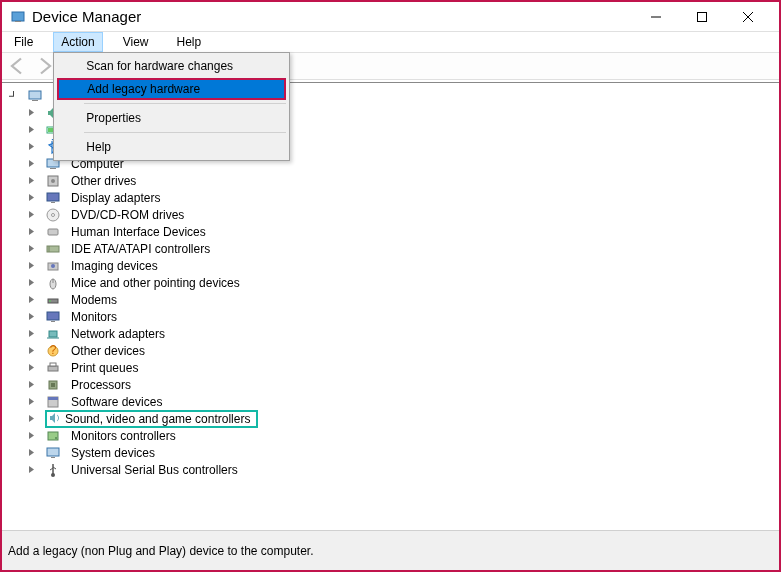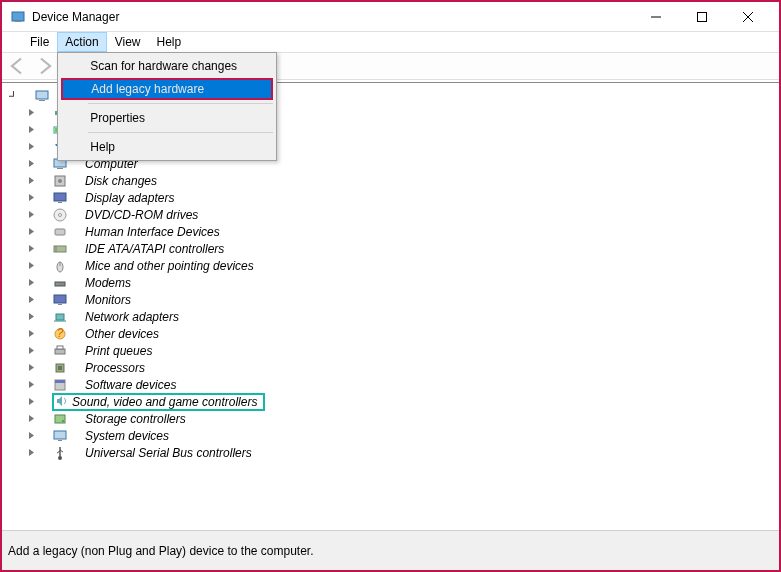--- a/index.html
+++ b/index.html
@@ -1,37 +1,37 @@
 <!DOCTYPE html>
 <html><head>
 <meta charset="utf-8">
 <style>
 * { margin: 0; padding: 0; box-sizing: border-box; font-family: "Segoe UI", Tahoma, sans-serif; font-size: 12px; }
 body { background: #fff; width: 781px; height: 572px; border: 2px solid #c0144c; overflow: hidden; display: flex; flex-direction: column; }
 .titlebar { height: 30px; display: flex; align-items: center; padding: 0 8px; background: #fff; border-bottom: 1px solid #e0e0e0; }
 .titlebar-icon { width: 16px; height: 16px; margin-right: 6px; }
-.titlebar-title { flex: 1; font-size: 12px; }
+.titlebar-title { flex: 1; font-size: 15px; }
 .win-controls { display: flex; }
 .win-btn { width: 46px; height: 28px; display: flex; align-items: center; justify-content: center; cursor: default; }
 .win-btn svg { width: 10px; height: 10px; }
-.menubar { height: 20px; display: flex; align-items: stretch; padding: 0 20px; }
+.menubar { height: 20px; display: flex; align-items: stretch; padding: 0 4px; gap: 12px; }
 .menu-item { padding: 0 8px; display: flex; align-items: center; cursor: default; position: relative; }
 .menu-item.active { background: #cce8ff; border: 1px solid #99d1ff; padding: 0 7px; }
-.dropdown { position: absolute; top: 19px; left: -1px; background: #f0f0f0; border: 1px solid #a0a0a0; box-shadow: 2px 2px 4px rgba(0,0,0,.2); width: 220px; z-index: 10; padding: 2px; }
+.dropdown { position: absolute; top: 19px; left: -1px; background: #f0f0f0; border: 1px solid #a0a0a0; box-shadow: 2px 2px 4px rgba(0,0,0,.2); width: 237px; z-index: 10; padding: 2px; }
 .dropdown-item { padding: 4px 8px 4px 30px; cursor: default; white-space: nowrap; }
-.dropdown-item.highlighted { background: #0078d7; color: #e5e5e5; border: 2px solid #c0144c; margin: 1px; padding: 2px 6px 2px 28px; }
+.dropdown-item.highlighted { background: #0078d7; color: #000000; border: 2px solid #c0144c; margin: 1px; padding: 2px 6px 2px 28px; }
 .dropdown-sep { height: 1px; background: #d0d0d0; margin: 3px 1px 3px 28px; }
 .toolbar { height: 28px; border-top: 1px solid #e0e0e0; border-bottom: 1px solid #e0e0e0; display: flex; align-items: center; padding: 0 4px; gap: 2px; background: #fdfdfd; }
 .toolbar-btn { width: 24px; height: 24px; display: flex; align-items: center; justify-content: center; cursor: default; }
 .toolbar-btn.disabled { opacity: .4; }
 .toolbar-sep { width: 1px; height: 20px; background: #d0d0d0; margin: 0 2px; }
 .content { flex: 1; overflow: auto; padding: 4px 6px; position: relative; border-top: 1px solid #888; margin-top: 2px; }
 .tree { list-style: none; }
 .tree ul { list-style: none; padding-left: 18px; }
-.tree-item { display: flex; align-items: center; height: 17px; gap: 15px; white-space: nowrap; font-style: italic; }
+.tree-item { display: flex; align-items: center; height: 17px; gap: 8px; white-space: nowrap; }
 .expander { width: 11px; height: 11px; display: flex; align-items: center; justify-content: center; cursor: default; flex-shrink: 0; }
 .expander svg { width: 9px; height: 9px; }
 .node-icon { width: 16px; height: 16px; flex-shrink: 0; display: flex; align-items: center; justify-content: center; }
 .node-label { padding: 0 2px; }
 .highlight-box { border: 2px solid #14b8a6; padding: 0 4px 0 0; display: inline-flex; align-items: flex-end; height: 18px; }
 .statusbar { height: 40px; border-top: 1px solid #d0d0d0; display: flex; align-items: center; padding: 0 6px; background: #f0f0f0; font-size: 12px; }
 </style>
 </head>
 <body>
 
@@ -188,21 +188,21 @@
                 <svg viewBox="0 0 9 9">
                   <path d="M2 1 L7 4.5 L2 8 Z" fill="#777"></path>
                 </svg>
               </span>
               <span class="node-icon">
                 <svg viewBox="0 0 16 16">
                   <rect x="3" y="3" width="10" height="10" fill="#ccc" stroke="#777"></rect>
                   <circle cx="8" cy="8" r="2" fill="#888"></circle>
                 </svg>
               </span>
-              <span class="node-label">Disk changes</span>
+              <span class="node-label">Other drives</span>
             </div>
           </li>
           <li>
             <div class="tree-item">
               <span class="expander">
                 <svg viewBox="0 0 9 9">
                   <path d="M2 1 L7 4.5 L2 8 Z" fill="#777"></path>
                 </svg>
               </span>
               <span class="node-icon">
@@ -252,20 +252,36 @@
                   <path d="M2 1 L7 4.5 L2 8 Z" fill="#777"></path>
                 </svg>
               </span>
               <span class="node-icon">
                 <svg viewBox="0 0 16 16">
                   <rect x="2" y="5" width="12" height="6" fill="#ab9" stroke="#786"></rect>
                   <line x1="4" y1="5" x2="4" y2="11" stroke="#786"></line>
                 </svg>
               </span>
               <span class="node-label">IDE ATA/ATAPI controllers</span>
+            </div>
+          </li>
+          <li>
+            <div class="tree-item">
+              <span class="expander">
+                <svg viewBox="0 0 9 9">
+                  <path d="M2 1 L7 4.5 L2 8 Z" fill="#777"></path>
+                </svg>
+              </span>
+              <span class="node-icon">
+                <svg viewBox="0 0 16 16">
+                  <rect x="3" y="5" width="10" height="7" fill="#ccc" stroke="#888"></rect>
+                  <circle cx="8" cy="8" r="2" fill="#67b"></circle>
+                </svg>
+              </span>
+              <span class="node-label">Imaging devices</span>
             </div>
           </li>
           <li>
             <div class="tree-item">
               <span class="expander">
                 <svg viewBox="0 0 9 9">
                   <path d="M2 1 L7 4.5 L2 8 Z" fill="#777"></path>
                 </svg>
               </span>
               <span class="node-icon">
@@ -413,21 +429,21 @@
                 <svg viewBox="0 0 9 9">
                   <path d="M2 1 L7 4.5 L2 8 Z" fill="#777"></path>
                 </svg>
               </span>
               <span class="node-icon">
                 <svg viewBox="0 0 16 16">
                   <rect x="3" y="4" width="10" height="8" fill="#9c8" stroke="#585"></rect>
                   <circle cx="11" cy="10" r="1" fill="#585"></circle>
                 </svg>
               </span>
-              <span class="node-label">Storage controllers</span>
+              <span class="node-label">Monitors controllers</span>
             </div>
           </li>
           <li>
             <div class="tree-item">
               <span class="expander">
                 <svg viewBox="0 0 9 9">
                   <path d="M2 1 L7 4.5 L2 8 Z" fill="#777"></path>
                 </svg>
               </span>
               <span class="node-icon">

